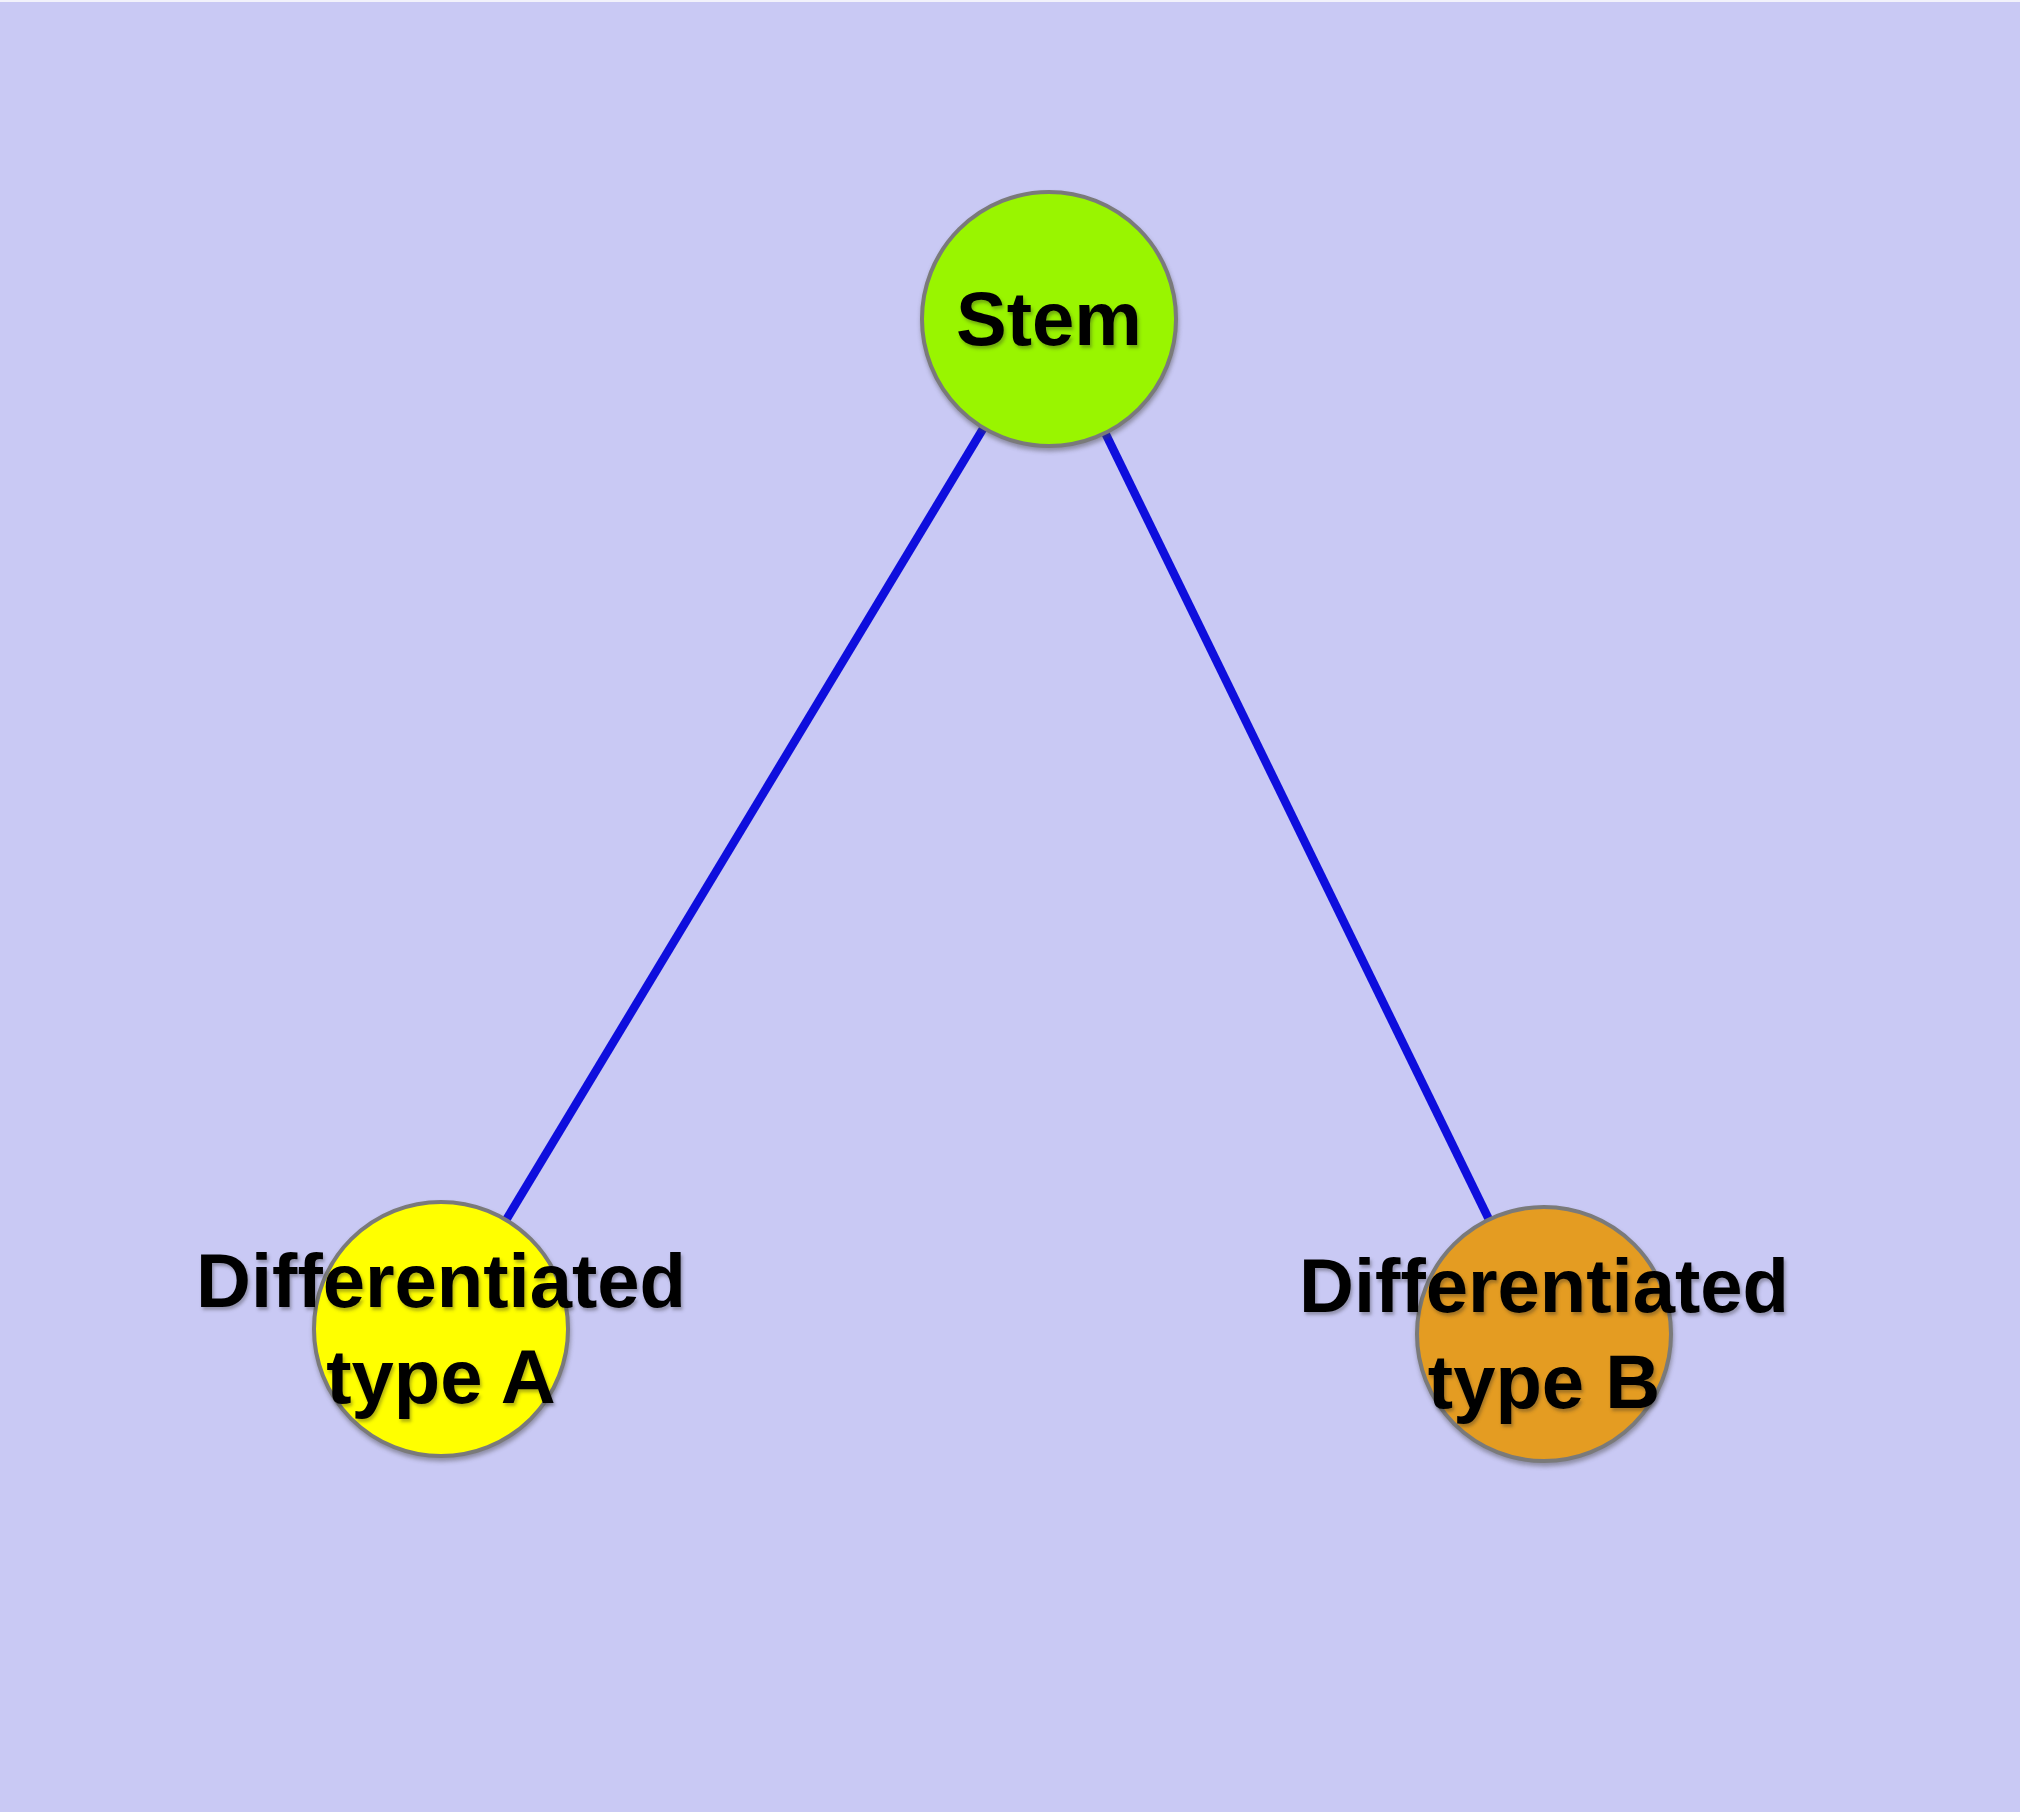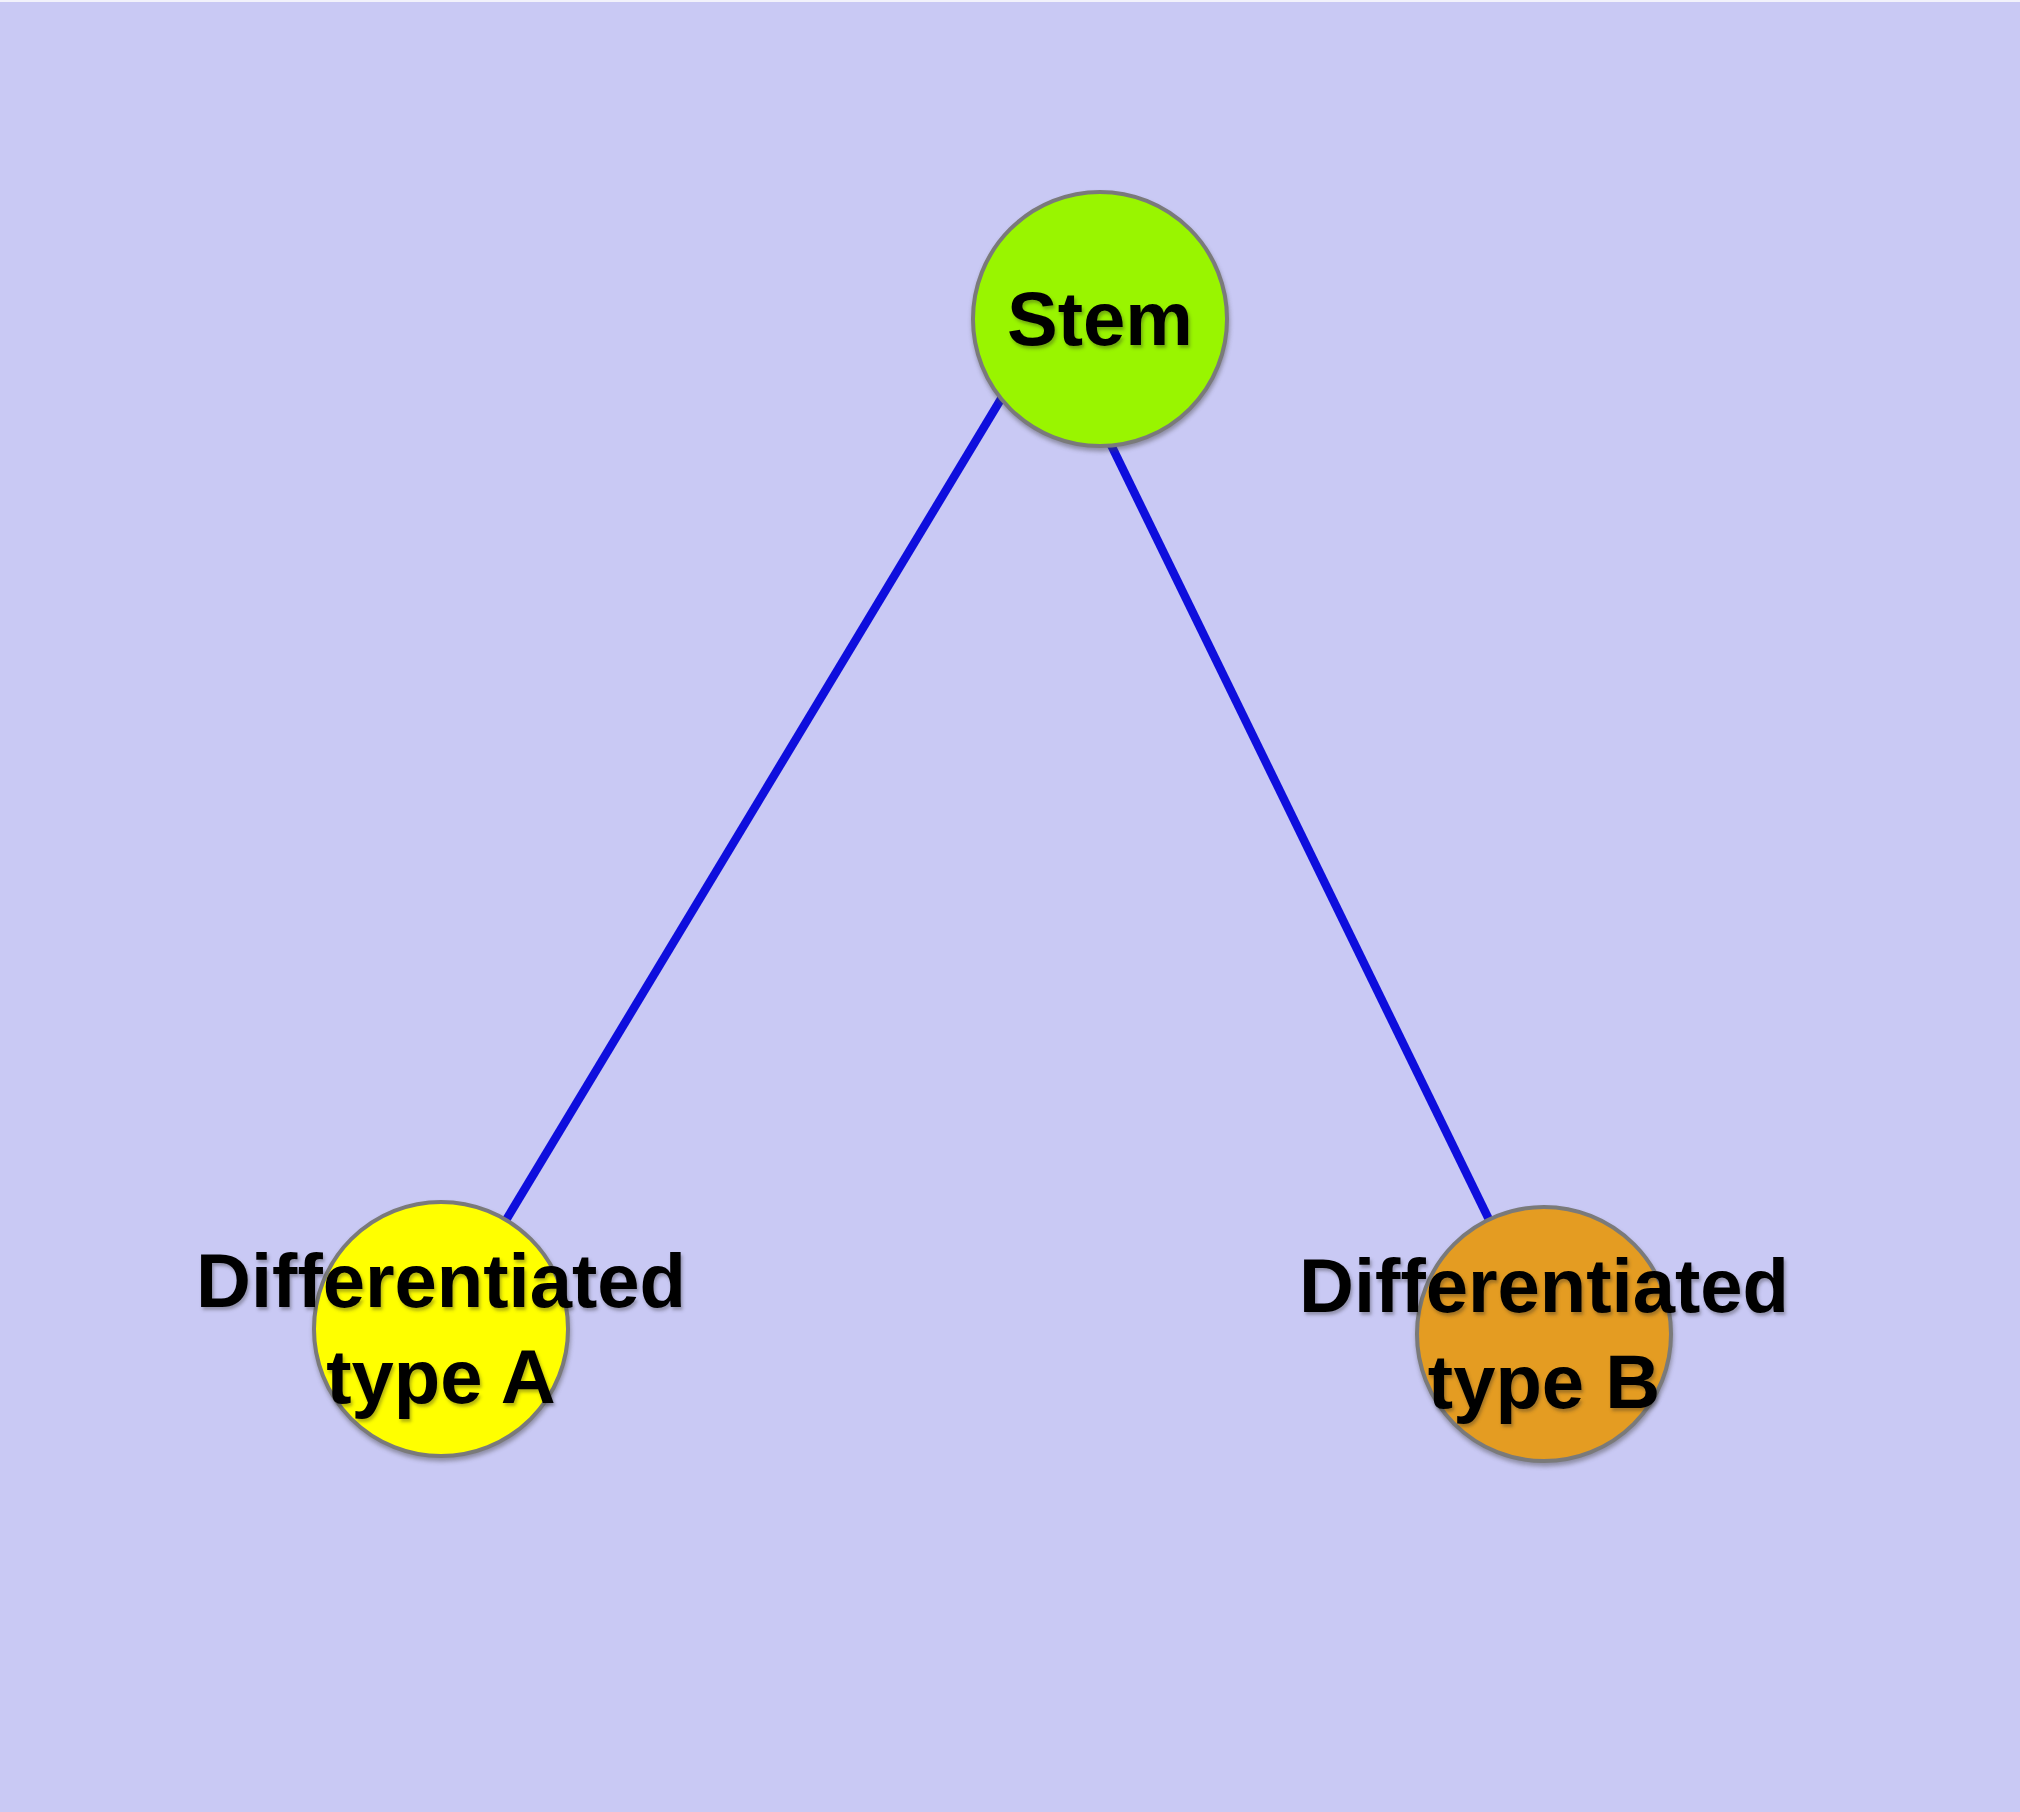--- a/index.html
+++ b/index.html
@@ -54,21 +54,21 @@
 </head>
 <body>
 
 <div class="stage" style="background: rgb(201, 201, 244);">
 
   <svg class="edges-layer" width="2021" height="1812" viewBox="0 0 2384 2138">
     <line x1="1238" y1="374" x2="520" y2="1565" stroke="#0e0edd"></line>
     <line x1="1238" y1="374" x2="1822" y2="1571" stroke="#0e0edd"></line>
   </svg>
 
-  <div class="node" style="left: 971px; top: 188px; background: rgb(153, 245, 0); border-color: rgb(122, 122, 122);">
+  <div class="node" style="left: 920px; top: 188px; background: rgb(153, 245, 0); border-color: rgb(122, 122, 122);">
     <div class="node-label" style="color: rgb(0, 0, 0);">Stem</div>
   </div>
 
   <div class="node" style="left: 312px; top: 1198px; background: rgb(255, 255, 0); border-color: rgb(122, 122, 122);">
     <div class="node-label" style="color: rgb(0, 0, 0);">Differentiated
 type A</div>
   </div>
 
   <div class="node" style="left: 1415px; top: 1203px; background: rgb(228, 156, 34); border-color: rgb(122, 122, 122);">
     <div class="node-label" style="color: rgb(0, 0, 0);">Differentiated

